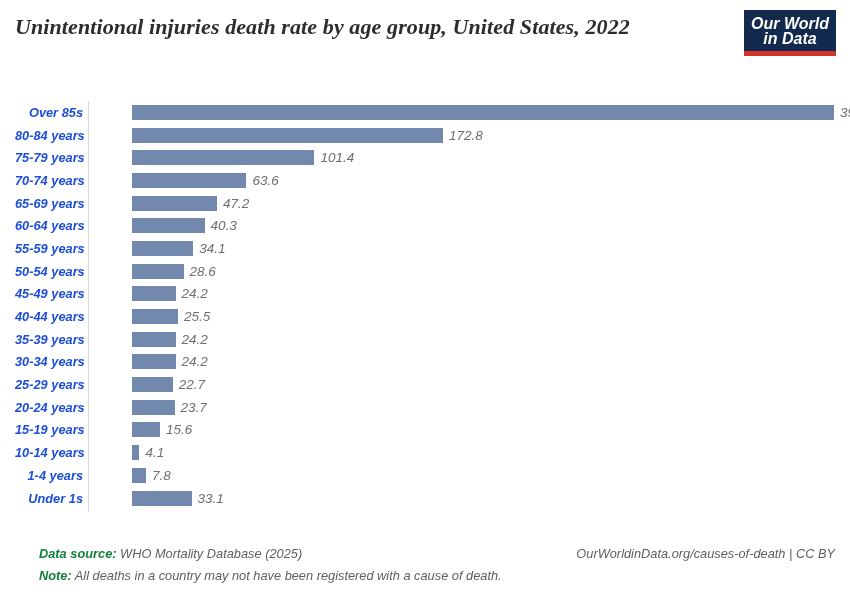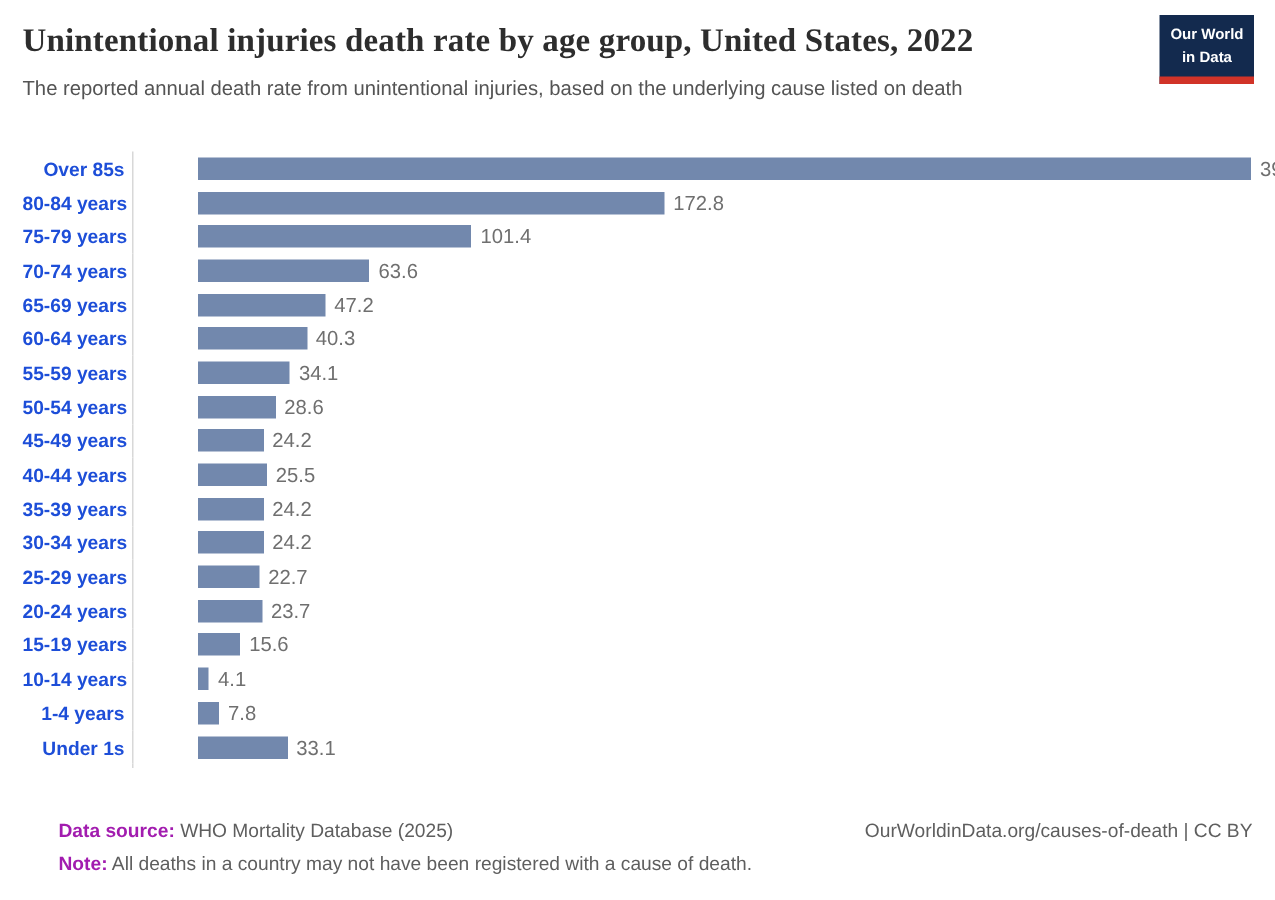--- a/index.html
+++ b/index.html
@@ -3,20 +3,21 @@
 <meta charset="utf-8">
 <style>
   html, body { margin: 0; padding: 0; background: #ffffff; }
   .canvas {
     position: relative;
     width: 850px;
     height: 600px;
     background: #ffffff;
     font-family: "Liberation Sans", sans-serif;
     overflow: hidden;
+    font-style: italic;
   }
   .header { position: absolute; left: 15px; top: 14px; right: 90px; }
   .title {
     font-family: "Liberation Serif", "DejaVu Serif", serif;
     font-weight: 700;
     font-size: 22px;
     color: #2d2d2d;
     letter-spacing: 0.1px;
     margin: 0 0 9px 0;
   }
@@ -25,21 +26,21 @@
     line-height: 19px;
     color: #545454;
   }
   .logo {
     position: absolute;
     top: 10px;
     right: 14px;
     background: #132a4e;
     border-bottom: 5px solid #b91c1c;
     color: #ffffff;
-    font-size: 10px;
+    font-size: 16px;
     font-weight: 700;
     line-height: 15px;
     text-align: center;
     padding: 6px 7px 5px 7px;
   }
   .chart { position: absolute; left: 15px; top: 101px; right: 15px; }
   .row { display: flex; align-items: center; height: 22.7px; }
   .row-label {
     width: 68px;
     flex: 0 0 68px;
@@ -69,31 +70,30 @@
   .footer {
     position: absolute;
     left: 15px;
     right: 15px;
     top: 543px;
     font-size: 12.8px;
     line-height: 22px;
     color: #5e5e5e;
   }
   .footer-line1 { display: flex; justify-content: space-between; }
-  .footer b { font-weight: 700; color: #a21caf; padding-left: 24px; }
+  .footer b { font-weight: 700; color: #15803d; padding-left: 24px; }
 </style>
 </head>
 <body>
 
 <div class="canvas">
 
   <div class="header">
     <h1 class="title">Unintentional injuries death rate by age group, United States, 2022</h1>
     <div class="subtitle">
-      <div>The reported annual death rate from unintentional injuries, based on the underlying cause listed on death</div>
     </div>
   </div>
 
   <div class="logo" style="background: rgb(19, 42, 78); border-bottom-color: rgb(209, 51, 40);">
     <div>Our World</div>
     <div>in Data</div>
   </div>
 
   <div class="chart">
     <div>

